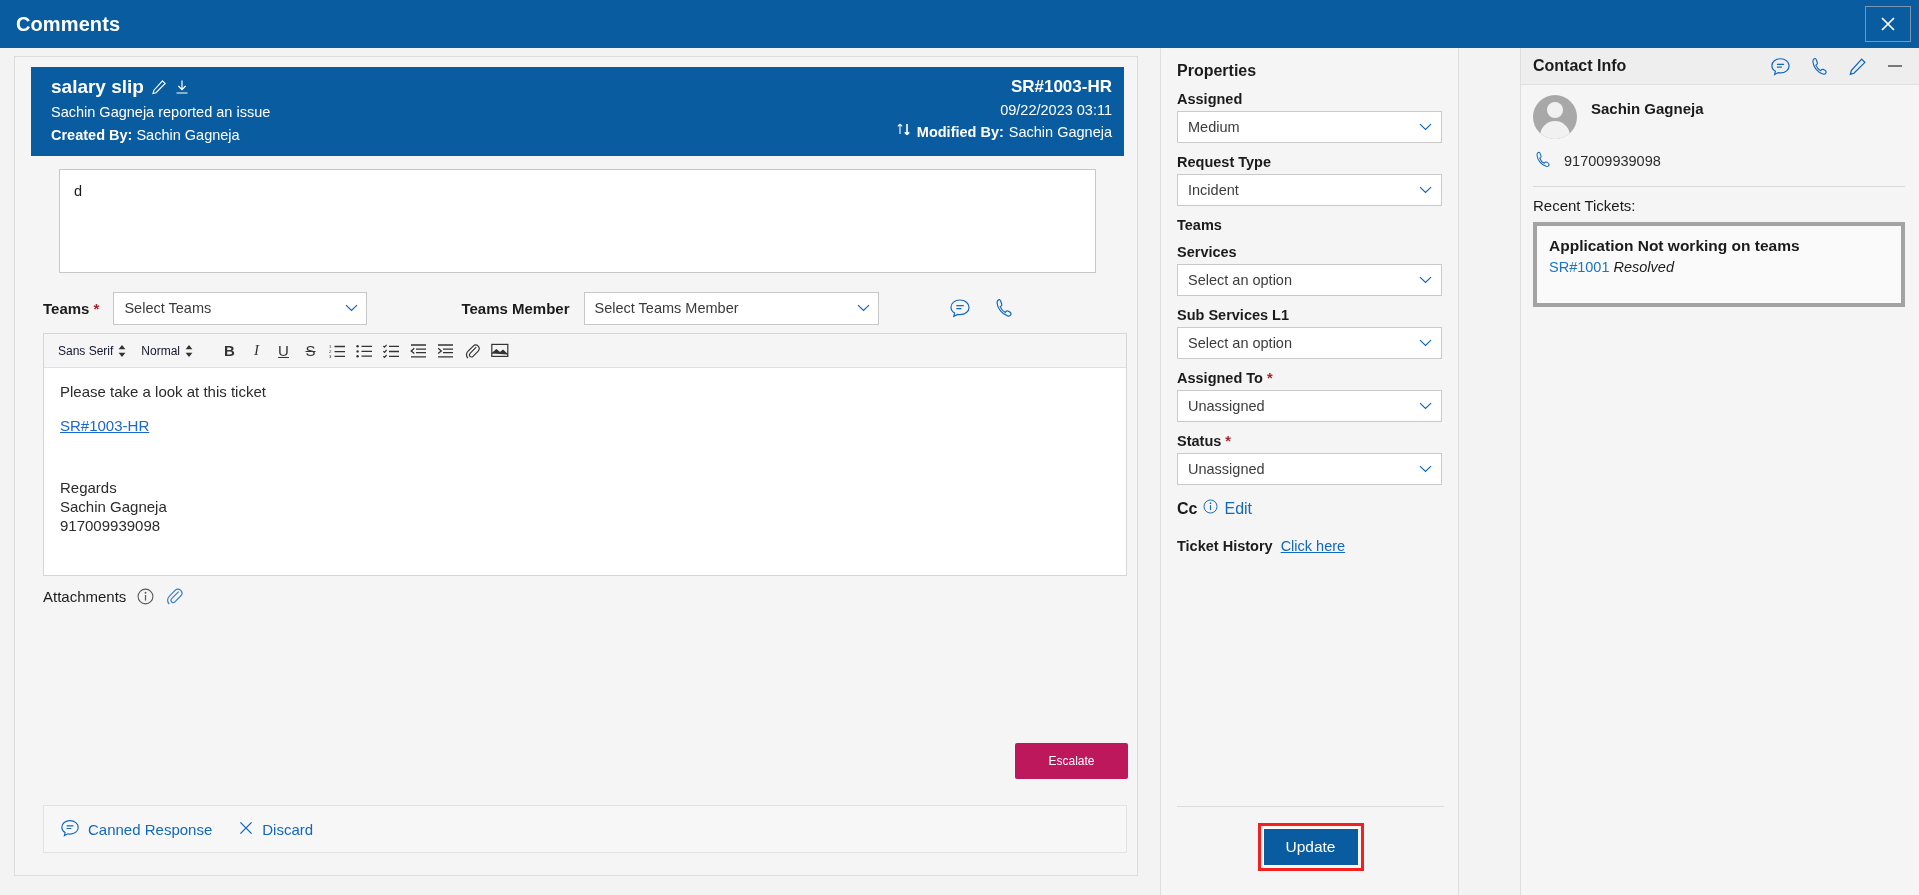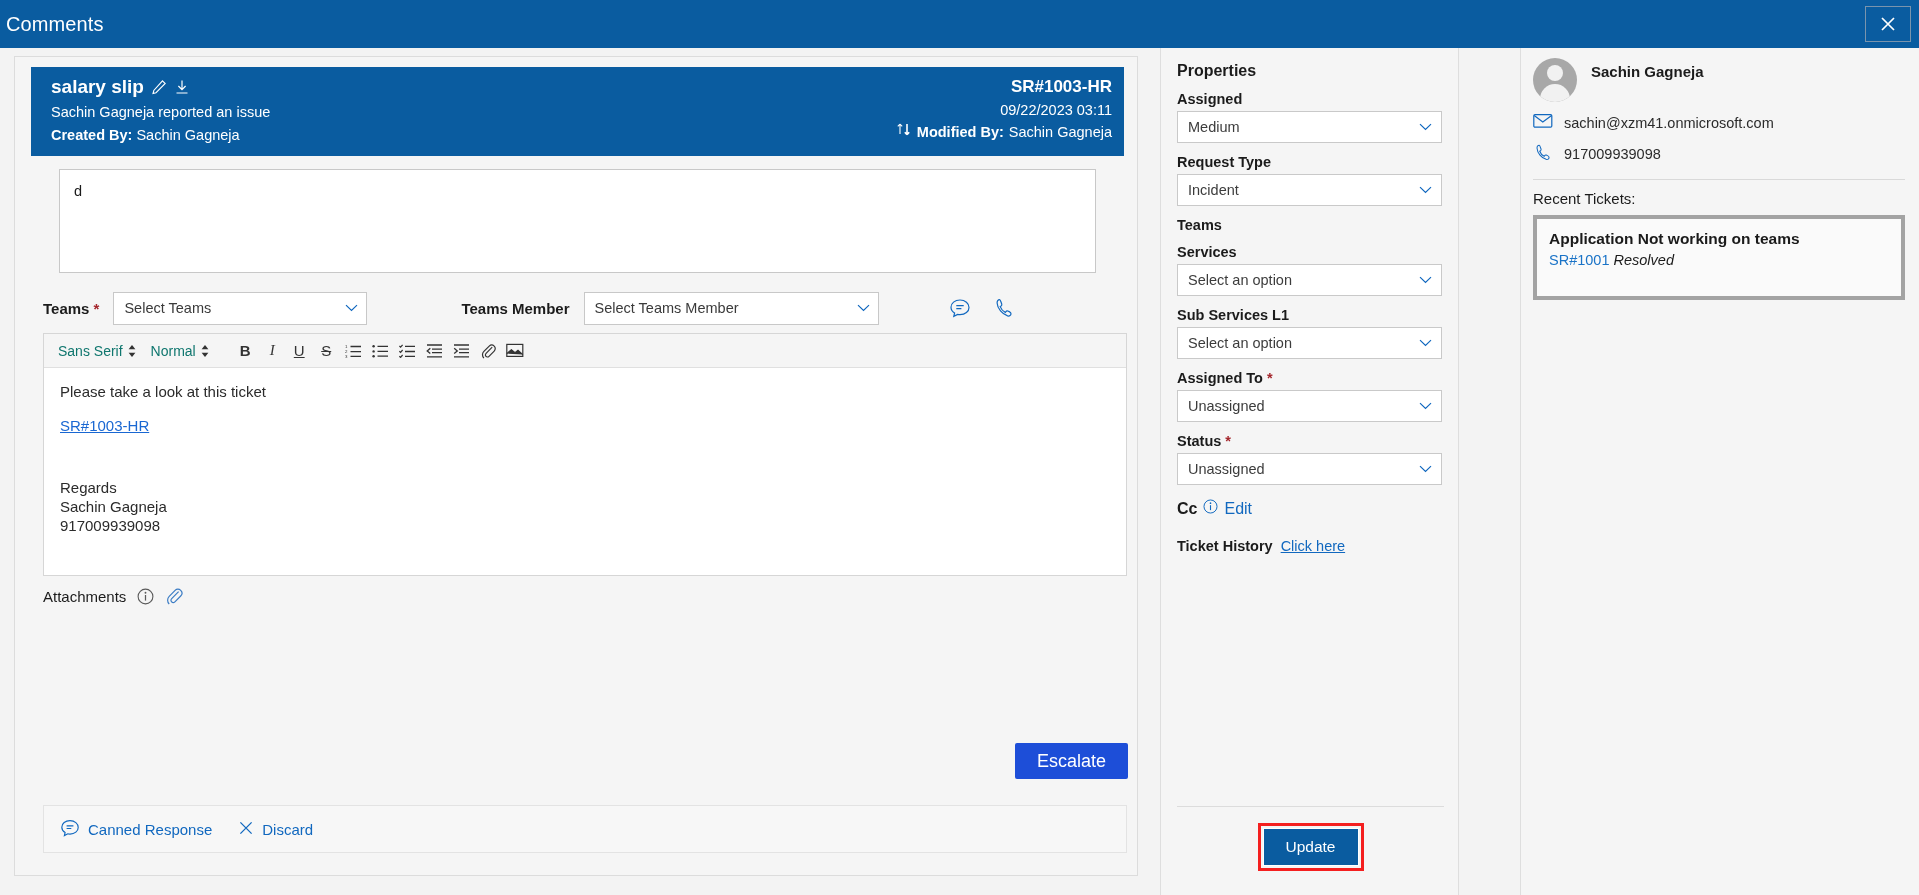--- a/index.html
+++ b/index.html
@@ -14,22 +14,22 @@
   
   .modal-header {
     position: absolute; left: 0; top: 0;
     width: 1919px; height: 48px;
     background: #0a5ca0;
     display: flex; align-items: center;
   }
   .modal-title {
     color: #ffffff;
     font-size: 20px;
-    font-weight: normal;
-    margin-left: 6px;
+    font-weight: bold;
+    margin-left: 16px;
     letter-spacing: .1px;
   }
   .close-btn {
     position: absolute; right: 8px; top: 6px;
     width: 46px; height: 36px;
     display: flex; align-items: center; justify-content: center;
     border: 1px solid #7a94ad;
     cursor: pointer;
   }
   .close-btn svg { display: block; }
@@ -136,21 +136,21 @@
   }
   .editor-toolbar {
     height: 34px;
     background: #f5f5f5;
     border-bottom: 1px solid #e0e0e0;
     display: flex; align-items: center;
     gap: 0px;
     padding-left: 14px;
   }
   .tb-text {
-    font-size: 14px; color: #0f766e; margin-right: 4px; cursor: pointer;
+    font-size: 12px; color: #0f172a; margin-right: 4px; cursor: pointer;
     white-space: nowrap;
   }
   .tb-stepper { margin-right: 14px; cursor: pointer; display:flex; }
   .tb-btn {
     width: 27px; height: 26px;
     display: flex; align-items: center; justify-content: center;
     cursor: pointer; color: #333;
     font-size: 15px;
   }
   .editor-body {
@@ -166,23 +166,23 @@
   .attach-row {
     position: absolute; left: 28px; top: 530px;
     display: flex; align-items: center; gap: 11px;
   }
   .attach-label { font-size: 15px; color: #1b1b1b; }
 
   
   .escalate-btn {
     position: absolute; left: 1000px; top: 686px;
     width: 113px; height: 36px;
-    background: #1d4ed8; color: #fff;
+    background: #be185d; color: #fff;
     border: none;
-    font-size: 18px;
+    font-size: 12px;
     font-family: "Liberation Sans", sans-serif;
     border-radius: 2px;
     cursor: pointer;
   }
 
   
   .footer-bar {
     position: absolute; left: 28px; top: 748px;
     width: 1084px; height: 48px;
     border: 1px solid #e3e3e3;
@@ -657,39 +657,56 @@
     <div class="props-divider"></div>
 
     <div class="update-wrap">
       <span class="update-outline">
         <button class="update-btn">Update</button>
       </span>
     </div>
   </div>
 
   <div class="contact-panel">
+    <div class="contact-header">
+      <span class="contact-header-title">Contact Info</span>
+      <span class="contact-header-icons">
+        <span class="icon-btn">
+          <svg width="21" height="21" viewBox="0 0 20 20">
+              <path d="M10 2.6 C5.3 2.6 1.8 5.6 1.8 9.2 C1.8 11.4 3.1 13.3 5.1 14.5 L4.4 17.6 L7.8 15.8 C8.5 16 9.2 16.1 10 16.1 C14.7 16.1 18.2 13.1 18.2 9.4 C18.2 5.8 14.7 2.6 10 2.6 Z" fill="none" stroke="#1168bf" stroke-width="1.15"></path>
+              <path d="M6.6 7.9 H13.4 M6.6 10.5 H11.3" stroke="#1168bf" stroke-width="1.15"></path>
+            </svg>
+        </span>
+        <span class="icon-btn">
+          <svg width="21" height="21" viewBox="0 0 22 22">
+              <path d="M6.6 2.6 C5 2.6 4 4 4.1 6 C4.4 11.6 9.4 17.4 14.6 18.9 C16.6 19.4 18 18.3 18 16.7 C18 15.7 17.3 15.1 16.2 14.6 L14.8 14 C14 13.7 13.4 13.9 12.9 14.6 L12.3 15.4 C10 14.2 8.1 12 7.2 9.6 L8.1 9 C8.8 8.5 9 7.8 8.7 7 L8.1 5.3 C7.7 4.2 7.3 2.6 6.6 2.6 Z" fill="none" stroke="#1168bf" stroke-width="1.2"></path>
+            </svg>
+        </span>
+        <span class="icon-btn">
+          <svg width="19" height="19" viewBox="0 0 16 16">
+              <path d="M11.5 1.8 L14.2 4.5 L5 13.7 L2 14.5 L2.8 11.5 Z" fill="none" stroke="#1168bf" stroke-width="1.1"></path>
+            </svg>
+        </span>
+        <span class="icon-btn">
+          <svg width="20" height="14" viewBox="0 0 20 14">
+              <path d="M3 7 H17" stroke="#3a3a3a" stroke-width="1.3"></path>
+            </svg>
+        </span>
+      </span>
+    </div>
 
     <div class="contact-body">
       <div class="contact-top">
         <div class="avatar">
           <span class="head"></span>
           <span class="body"></span>
         </div>
         <div class="contact-name">Sachin Gagneja</div>
       </div>
 
-      <div class="contact-line">
-        <span>
-          <svg width="20" height="16" viewBox="0 0 20 16">
-              <rect x="0.8" y="1.6" width="18" height="12.6" rx="1.2" fill="none" stroke="#1168bf" stroke-width="1.2"></rect>
-              <path d="M1.2 2.6 L9.8 9 L18.6 2.6" fill="none" stroke="#1168bf" stroke-width="1.2"></path>
-            </svg>
-        </span>
-        <span>sachin@xzm41.onmicrosoft.com</span>
-      </div>
 
       <div class="contact-line">
         <span>
           <svg width="20" height="19" viewBox="0 0 22 22">
               <path d="M6.6 2.6 C5 2.6 4 4 4.1 6 C4.4 11.6 9.4 17.4 14.6 18.9 C16.6 19.4 18 18.3 18 16.7 C18 15.7 17.3 15.1 16.2 14.6 L14.8 14 C14 13.7 13.4 13.9 12.9 14.6 L12.3 15.4 C10 14.2 8.1 12 7.2 9.6 L8.1 9 C8.8 8.5 9 7.8 8.7 7 L8.1 5.3 C7.7 4.2 7.3 2.6 6.6 2.6 Z" fill="none" stroke="#1168bf" stroke-width="1.2"></path>
             </svg>
         </span>
         <span>917009939098</span>
       </div>
 

